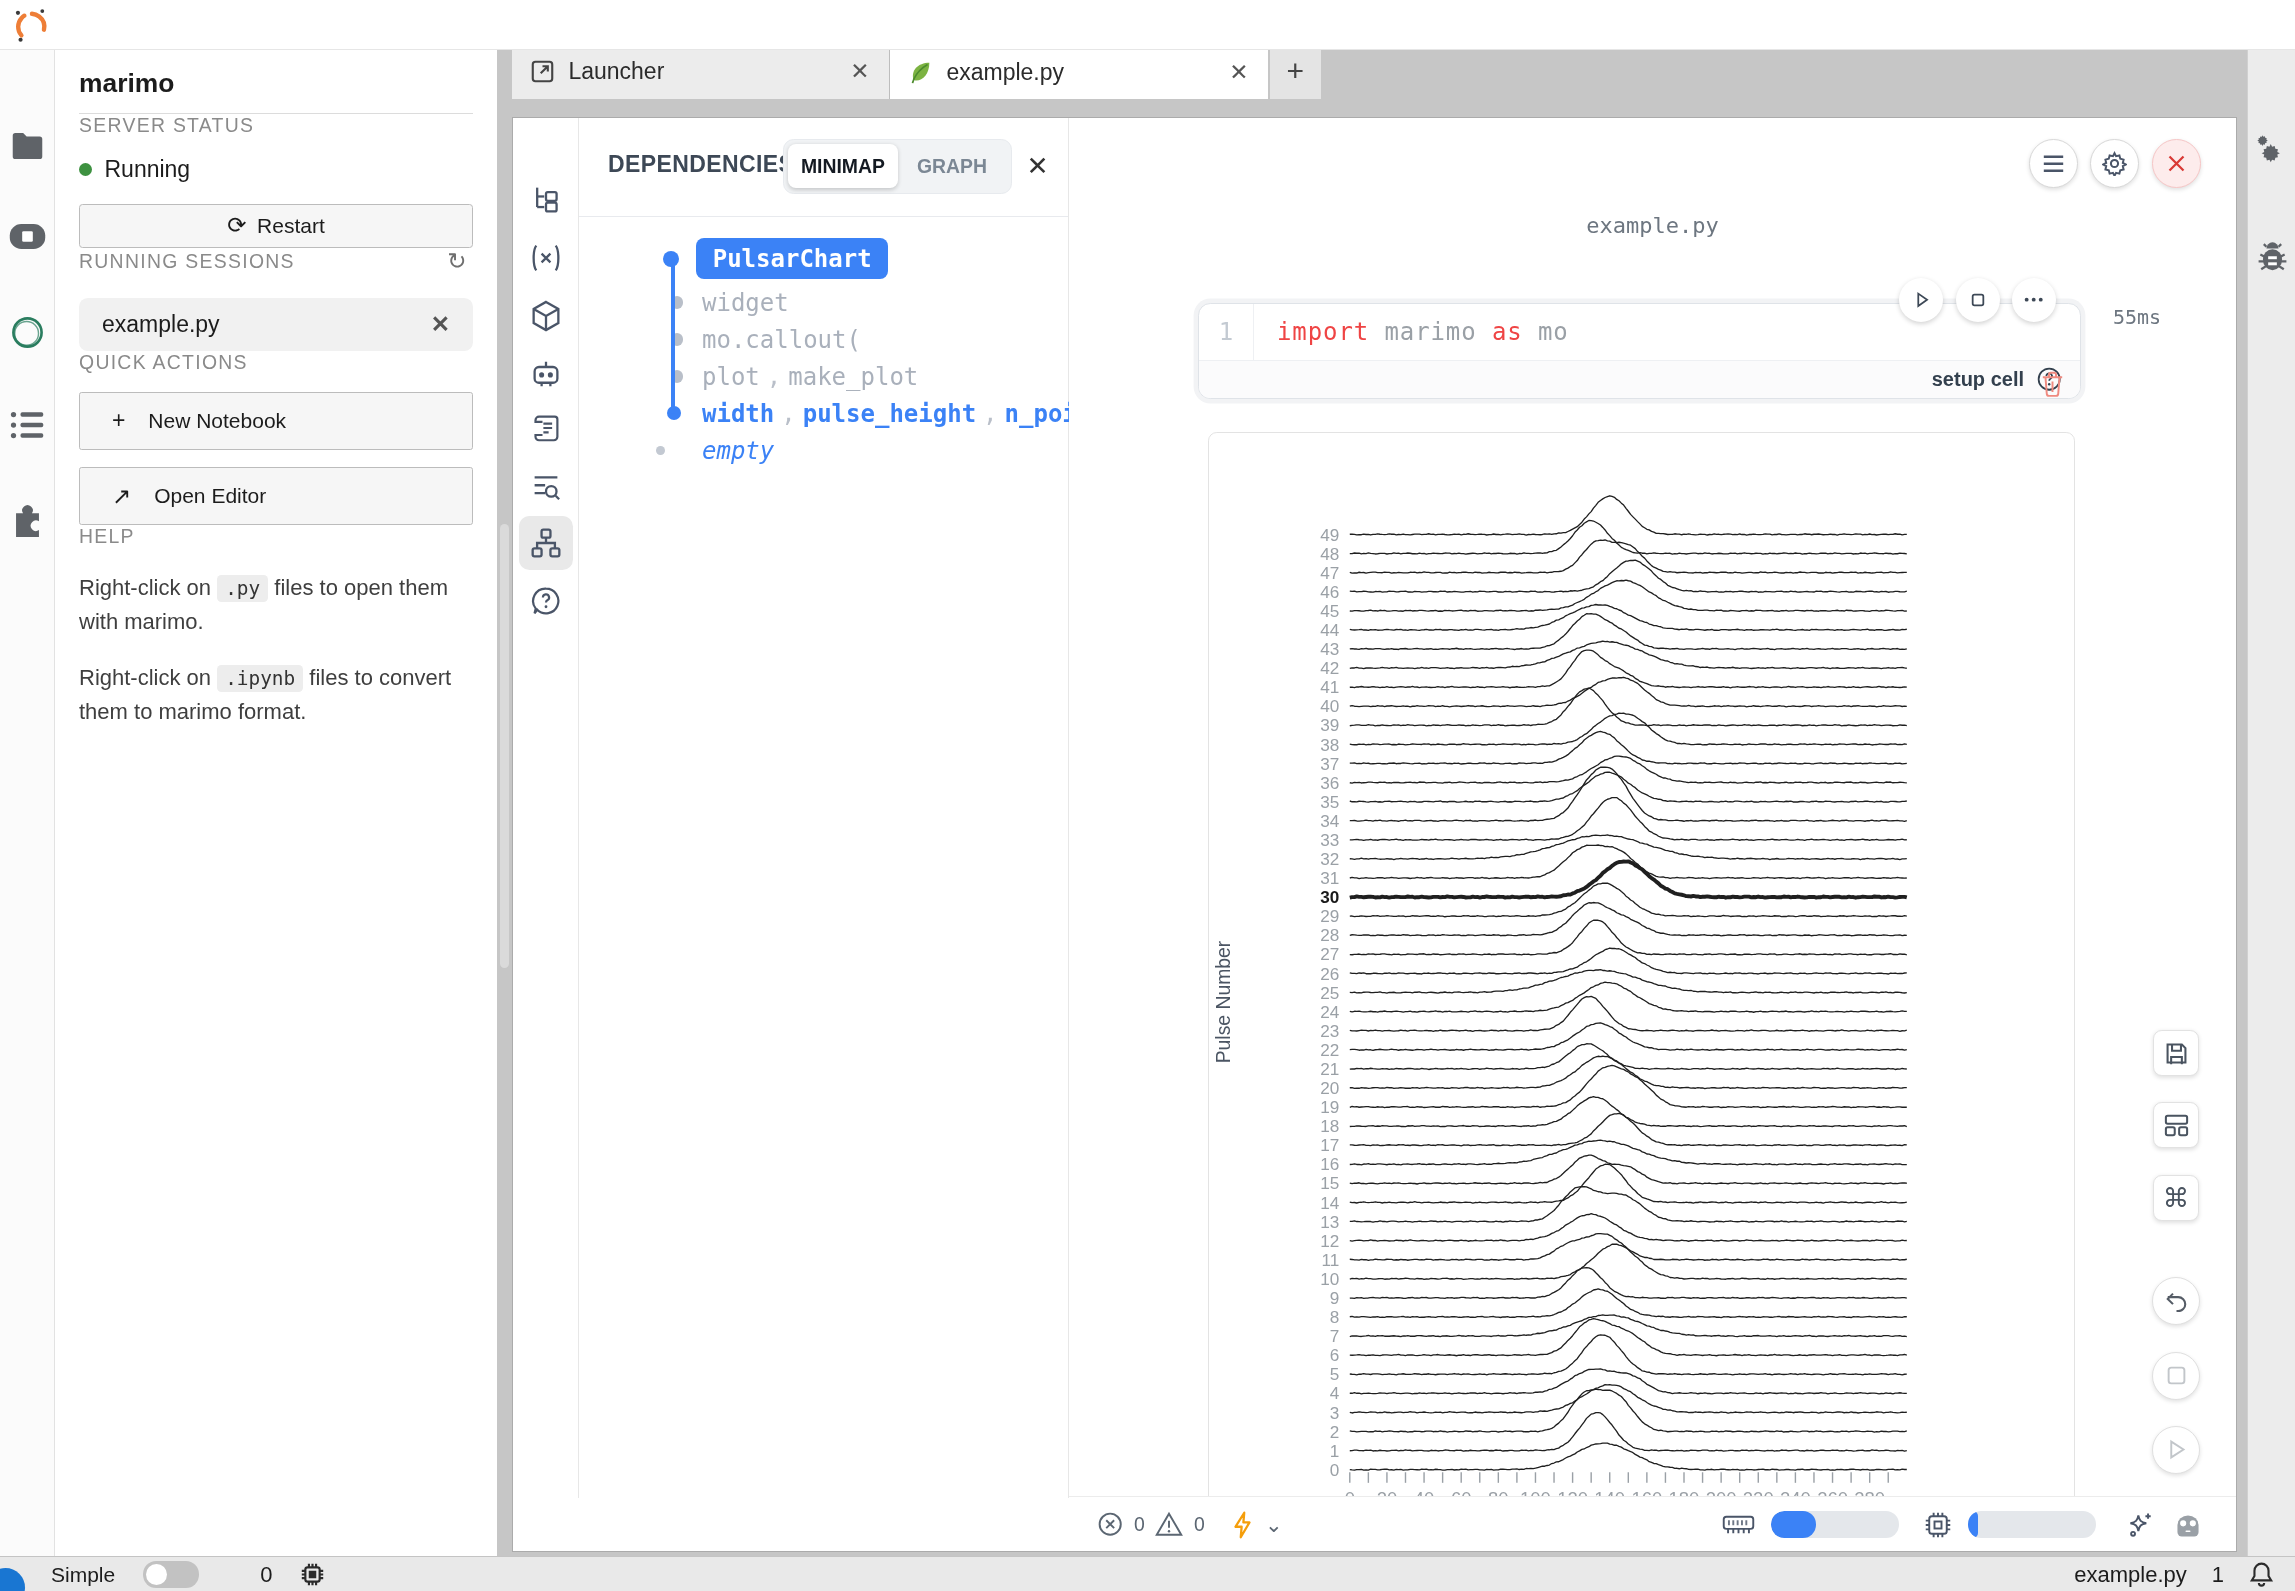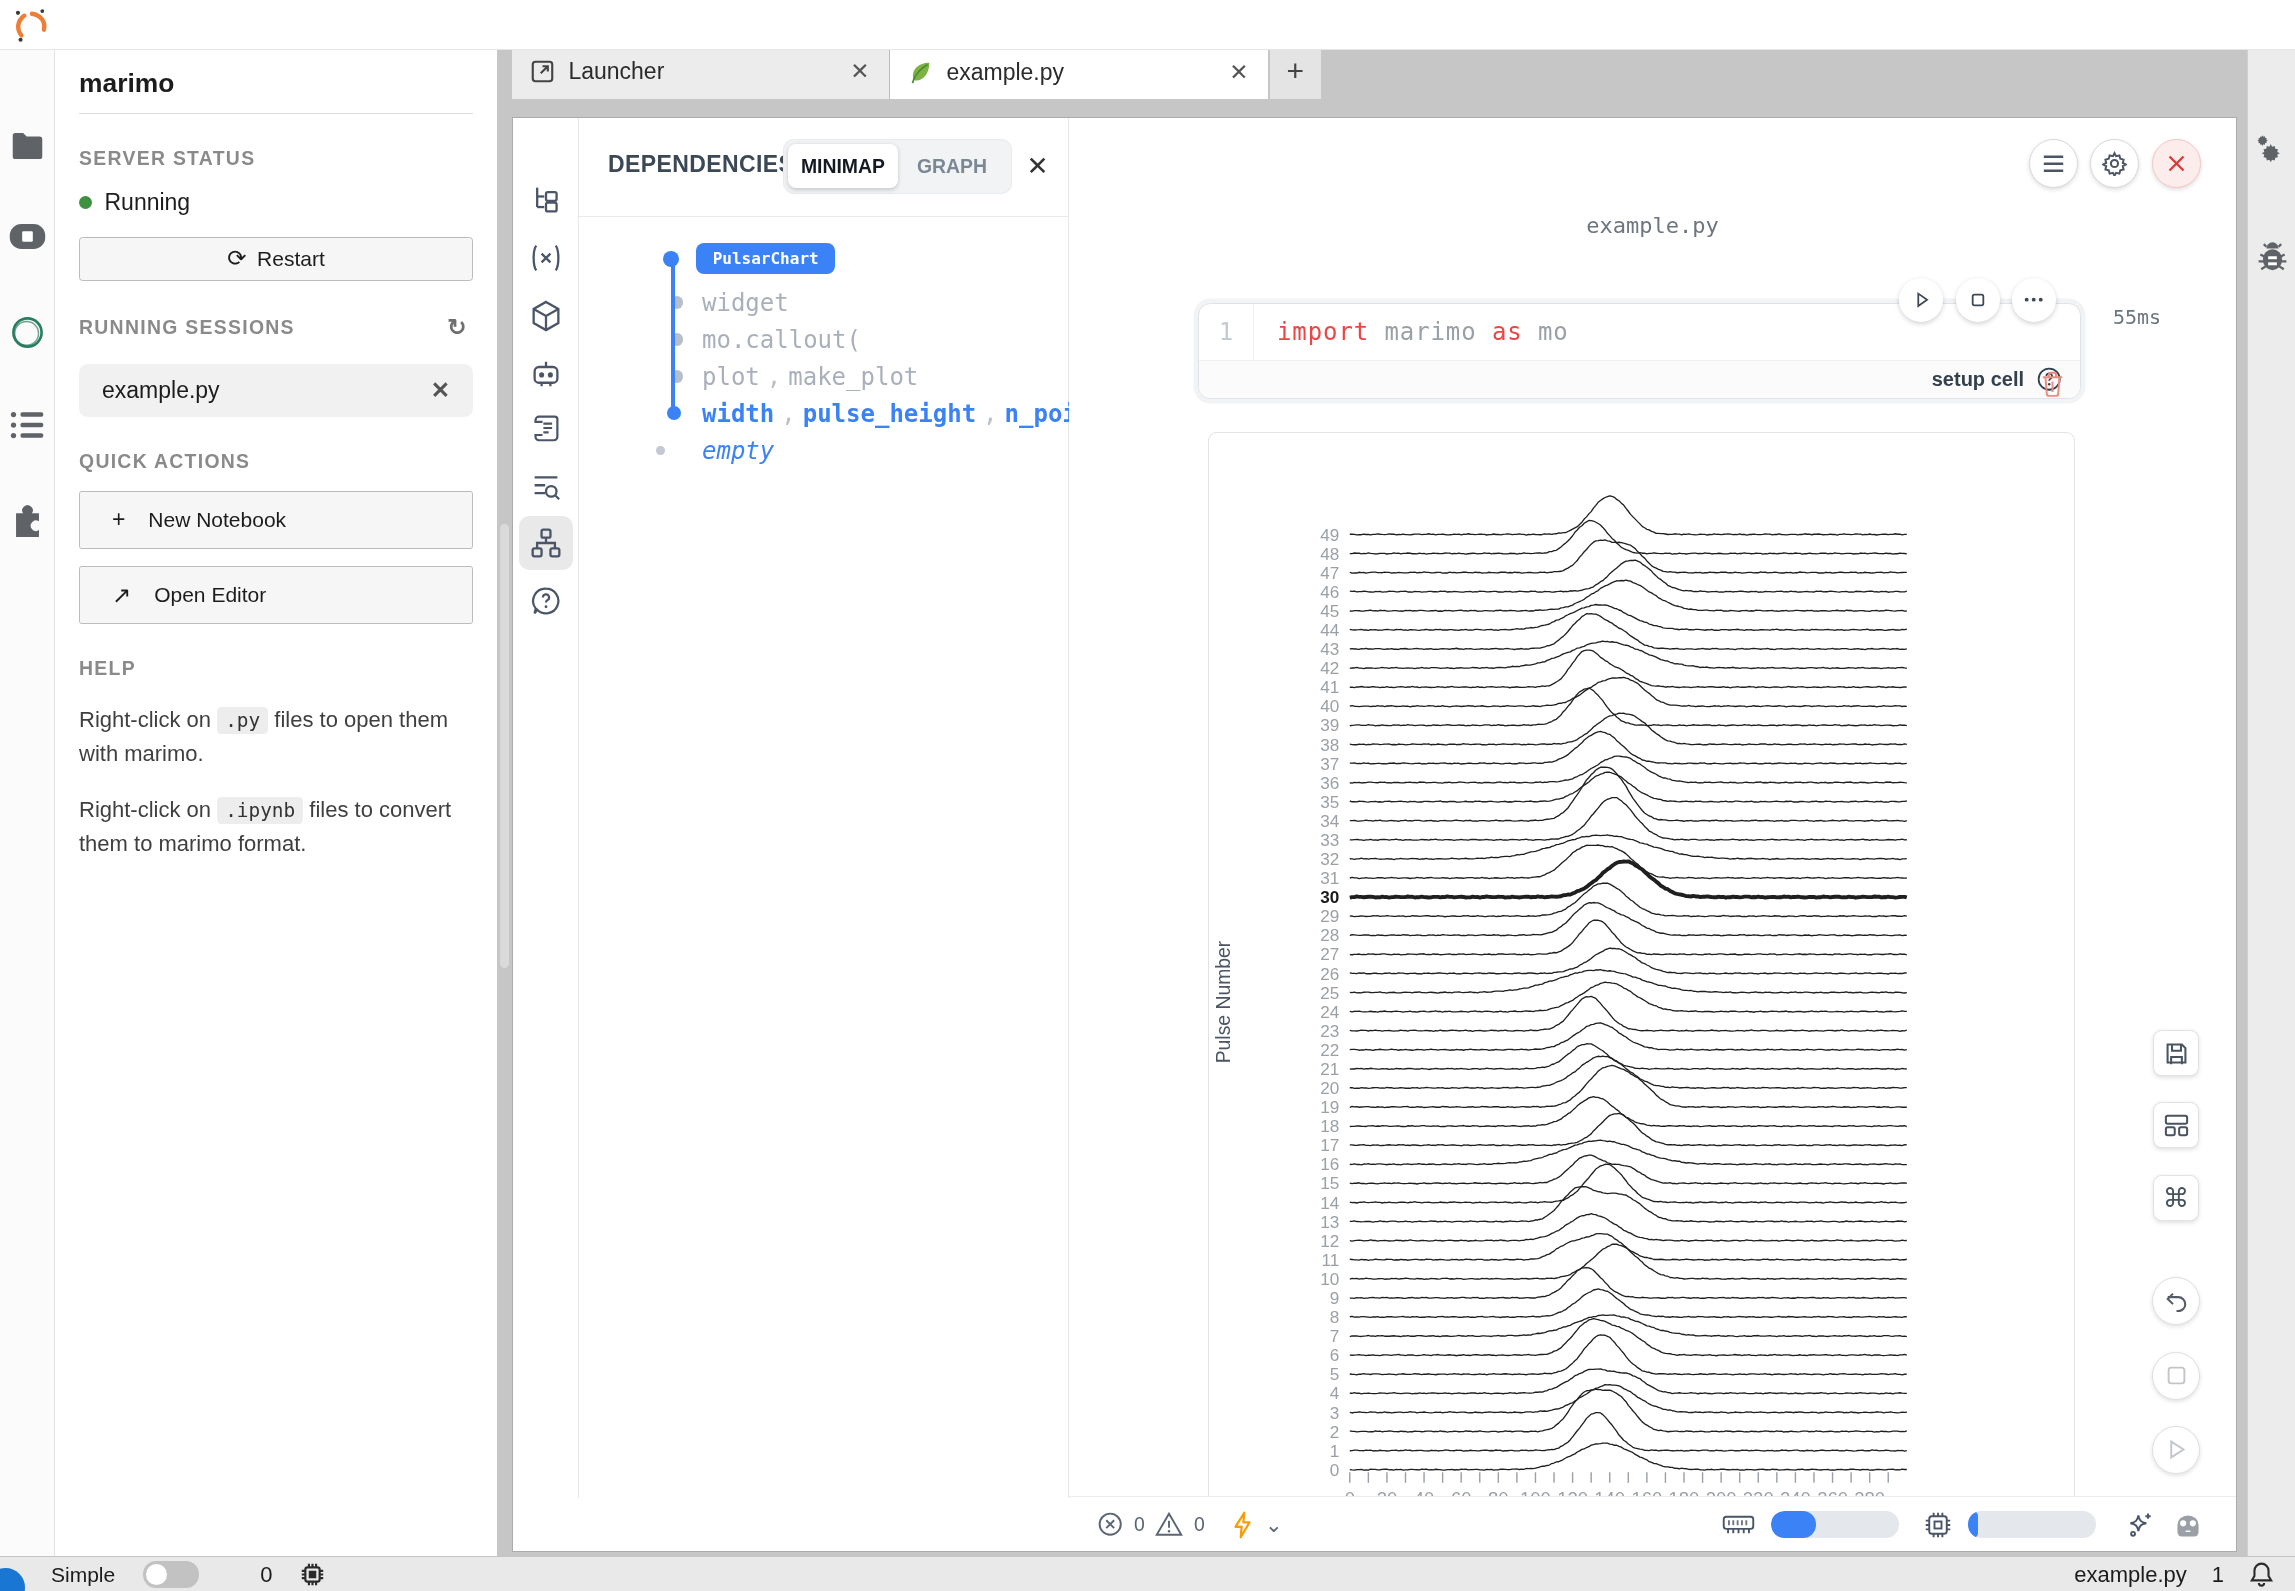--- a/index.html
+++ b/index.html
@@ -12,21 +12,21 @@
   .menu-items { display:flex; margin-left:23px; gap:0; }
   .menu-items span { font-size:23px; color:#141414; padding:0 18.5px; cursor:default; }
 
   
   .activitybar { position:absolute; left:0; top:50px; width:55px; height:1506px; background:#fbfbfb; border-right:0.9px solid #e2e2e2; z-index:5;}
   .act-icon { position:absolute; left:0; width:55px; display:flex; justify-content:center; }
 
   
   .sidebar { position:absolute; left:55px; top:50px; width:442px; height:1506px; background:#fff; padding:17.6px 24px 0 24px; z-index:4; }
   .sb-title { font-size:26.4px; font-weight:bold; color:#1c1c1c; padding-bottom:14px; border-bottom:0.9px solid #dcdcdc; }
-  .sb-section { font-size:19.4px; font-weight:bold; color:#8a8a8a; letter-spacing:1.3px; margin-top:33px; }
+  .sb-section { font-size:19.4px; font-weight:normal; color:#8a8a8a; letter-spacing:1.3px; }
   .sb-running-row { display:flex; align-items:center; gap:12.3px; margin-top:19.4px; }
   .green-dot { width:13.2px; height:13.2px; border-radius:50%; background:#3d9140; }
   .sb-running-row span { font-size:23px; color:#1c1c1c; }
   .sb-btn { margin-top:21px; width:394px; height:44px; background:#f6f6f6; border:0.9px solid #bcbcbc; border-radius:3.5px; font-size:21px; color:#1c1c1c; display:flex; align-items:center; justify-content:center; gap:10.6px; cursor:pointer;}
   .sb-btn.left { justify-content:flex-start; padding-left:32px; height:58px; margin-top:17.6px; border-radius:2.6px;}
   .sb-btn .glyph { font-size:23px; }
   .sessions-head { display:flex; align-items:center; justify-content:space-between; }
   .refresh-glyph { font-size:23px; color:#6f6f6f; margin-right:5.3px; cursor:pointer;}
   .session-item { margin-top:23px; width:394px; height:53px; background:#f1f1f1; border-radius:8.8px; display:flex; align-items:center; justify-content:space-between; padding:0 23px; }
   .session-item span.name { font-size:23px; color:#1c1c1c; }
@@ -56,21 +56,21 @@
   .deps-head { position:relative; height:99px; border-bottom:0.9px solid #e8eaee; }
   .deps-title { position:absolute; left:29px; top:33px; font-size:23px; font-weight:bold; color:#3d4856; letter-spacing:0.4px;}
   .seg { position:absolute; left:204px; top:21px; width:229px; height:55px; background:#f1f3f5; border:0.9px solid #e7eaee; border-radius:10.6px; display:flex; align-items:flex-start; padding:4.4px; }
   .seg .opt { flex:1; height:44px; display:flex; align-items:center; justify-content:center; font-size:19.4px; font-weight:bold; color:#7b8794; border-radius:8px; cursor:pointer;}
   .seg .opt.sel { background:#fff; color:#141a22; box-shadow:0 1.8px 4.4px rgba(0,0,0,0.18); }
   .deps-close { position:absolute; right:19.4px; top:32px; font-size:26.4px; color:#333; cursor:pointer;}
   .tree { position:relative; margin-top:16px; font-family:"DejaVu Sans Mono", monospace; }
   .tree-line { position:absolute; left:92px; width:3.5px; background:#3b82f6; border-radius:1.8px;}
   .tree-row { position:relative; height:37px; display:flex; align-items:center; padding-left:123px; font-size:24px; }
   .tree-row.first { height:51px; padding-left:117px;}
-  .pill { background:#3b82f6; color:#fff; font-weight:bold; border-radius:8px; padding:6.2px 16.7px; font-size:16px; }
+  .pill { background:#3b82f6; color:#fff; font-weight:bold; border-radius:8px; padding:6.2px 16.7px; font-size:24px; }
   .tree-row .dot { position:absolute; border-radius:50%; }
   .muted-txt { color:#a9b0bb; }
   .accent-txt { color:#3b82f6; font-weight:bold; }
   .comma { color:#b9bfc9; font-weight:normal; padding:0 7px;}
   .empty-txt { color:#3b82f6; font-style:italic; }
 
   
   .notebook { position:absolute; left:556px; top:0; width:1167px; height:1433px; background:#fff; overflow:hidden; }
   .nb-titlebtns { position:absolute; top:21px; left:960px; display:flex; gap:12.3px; z-index:6;}
   .circle-btn { width:49px; height:49px; border-radius:50%; background:#fff; border:0.9px solid #d8d8d8; box-shadow:0 1.8px 4.4px rgba(0,0,0,0.13); display:flex; align-items:center; justify-content:center; cursor:pointer;}

